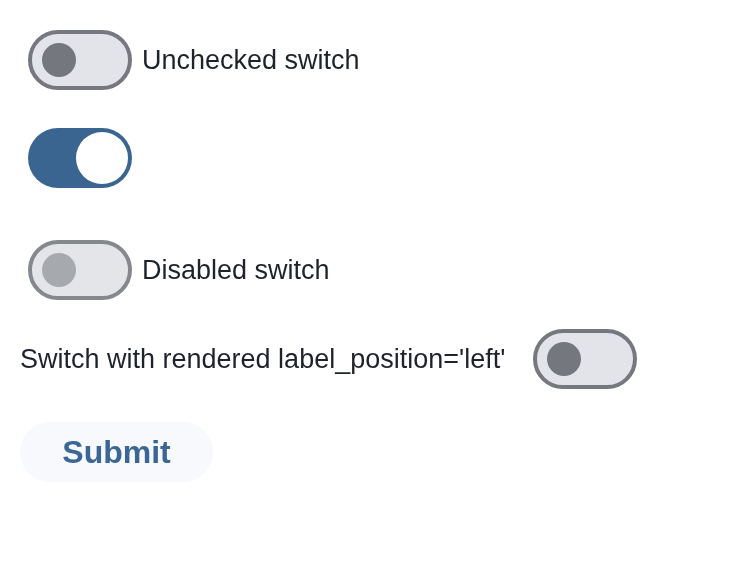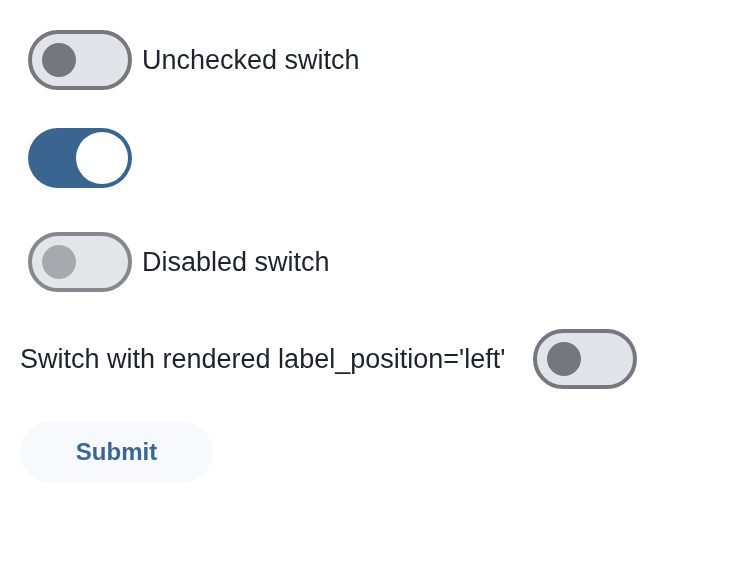--- a/index.html
+++ b/index.html
@@ -17,21 +17,21 @@
   }
   .row {
     position: absolute;
     display: flex;
     align-items: center;
     gap: 10px;
     height: 60px;
   }
   .row-1 { top: 30px;  left: 28px; }
   .row-2 { top: 128px; left: 28px; }
-  .row-3 { top: 232px; left: 28px; }
+  .row-3 { top: 240px; left: 28px; }
   .row-4 { top: 329px; left: 20px; gap: 28px; }
 
   .sw-label {
     font-size: 27px;
     color: #1E222B;
     line-height: 60px;
     white-space: nowrap;
     cursor: pointer;
   }
   .switch {
@@ -86,21 +86,21 @@
     position: absolute;
     top: 422px;
     left: 20px;
     width: 193px;
     height: 60px;
     border: none;
     border-radius: 30px;
     background: #F8F9FD;
     color: #3A6795;
     font-family: "Liberation Sans", "DejaVu Sans", sans-serif;
-    font-size: 24px;
+    font-size: 32px;
     font-weight: 600;
     text-align: center;
     cursor: pointer;
   }
 </style>
 </head>
 <body>
 
 <div class="canvas">
 

